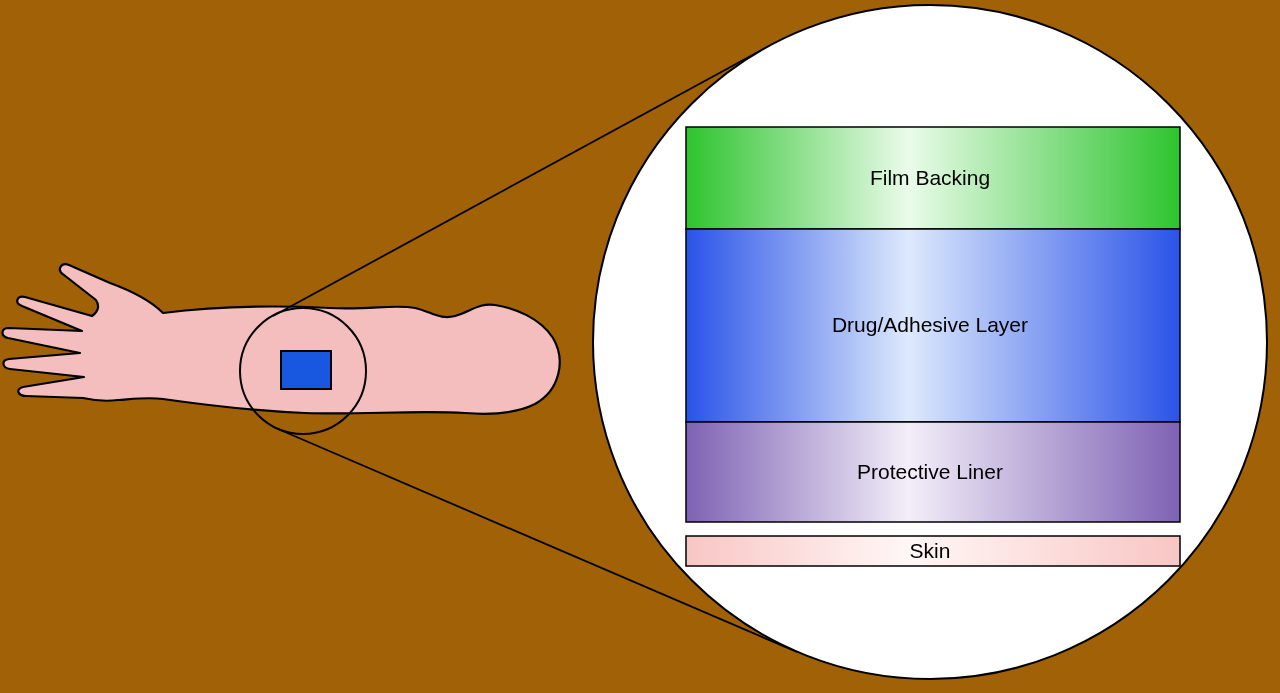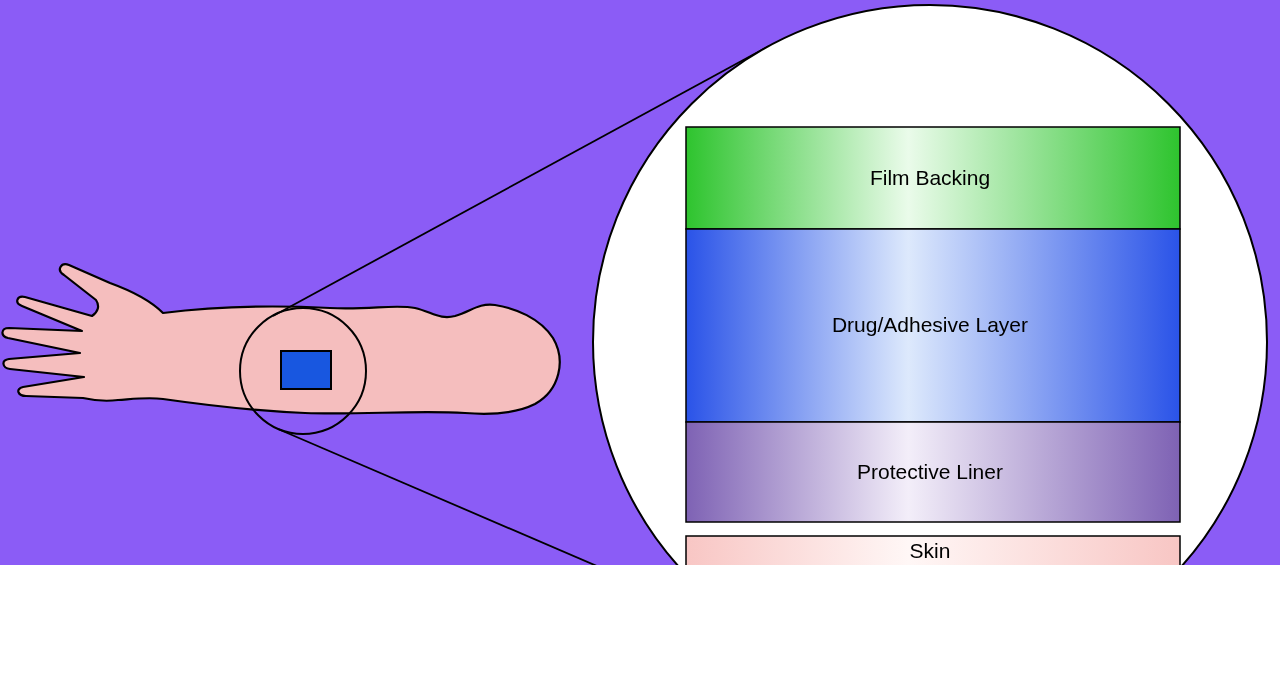--- a/index.html
+++ b/index.html
@@ -3,22 +3,22 @@
 <meta charset="utf-8">
 <style>
   html, body {
     margin: 0;
     padding: 0;
     background: #ffffff;
   }
   .stage {
     position: relative;
     width: 1280px;
-    height: 565px;
-    background: #8b5cf6;
+    height: 693px;
+    background: #a16207;
     overflow: hidden;
   }
   svg { display: block; }
   text {
     font-family: "Liberation Sans", "DejaVu Sans", sans-serif;
     fill: #000000;
   }
   .layer-label {
     font-size: 21px;
     font-weight: 400;

